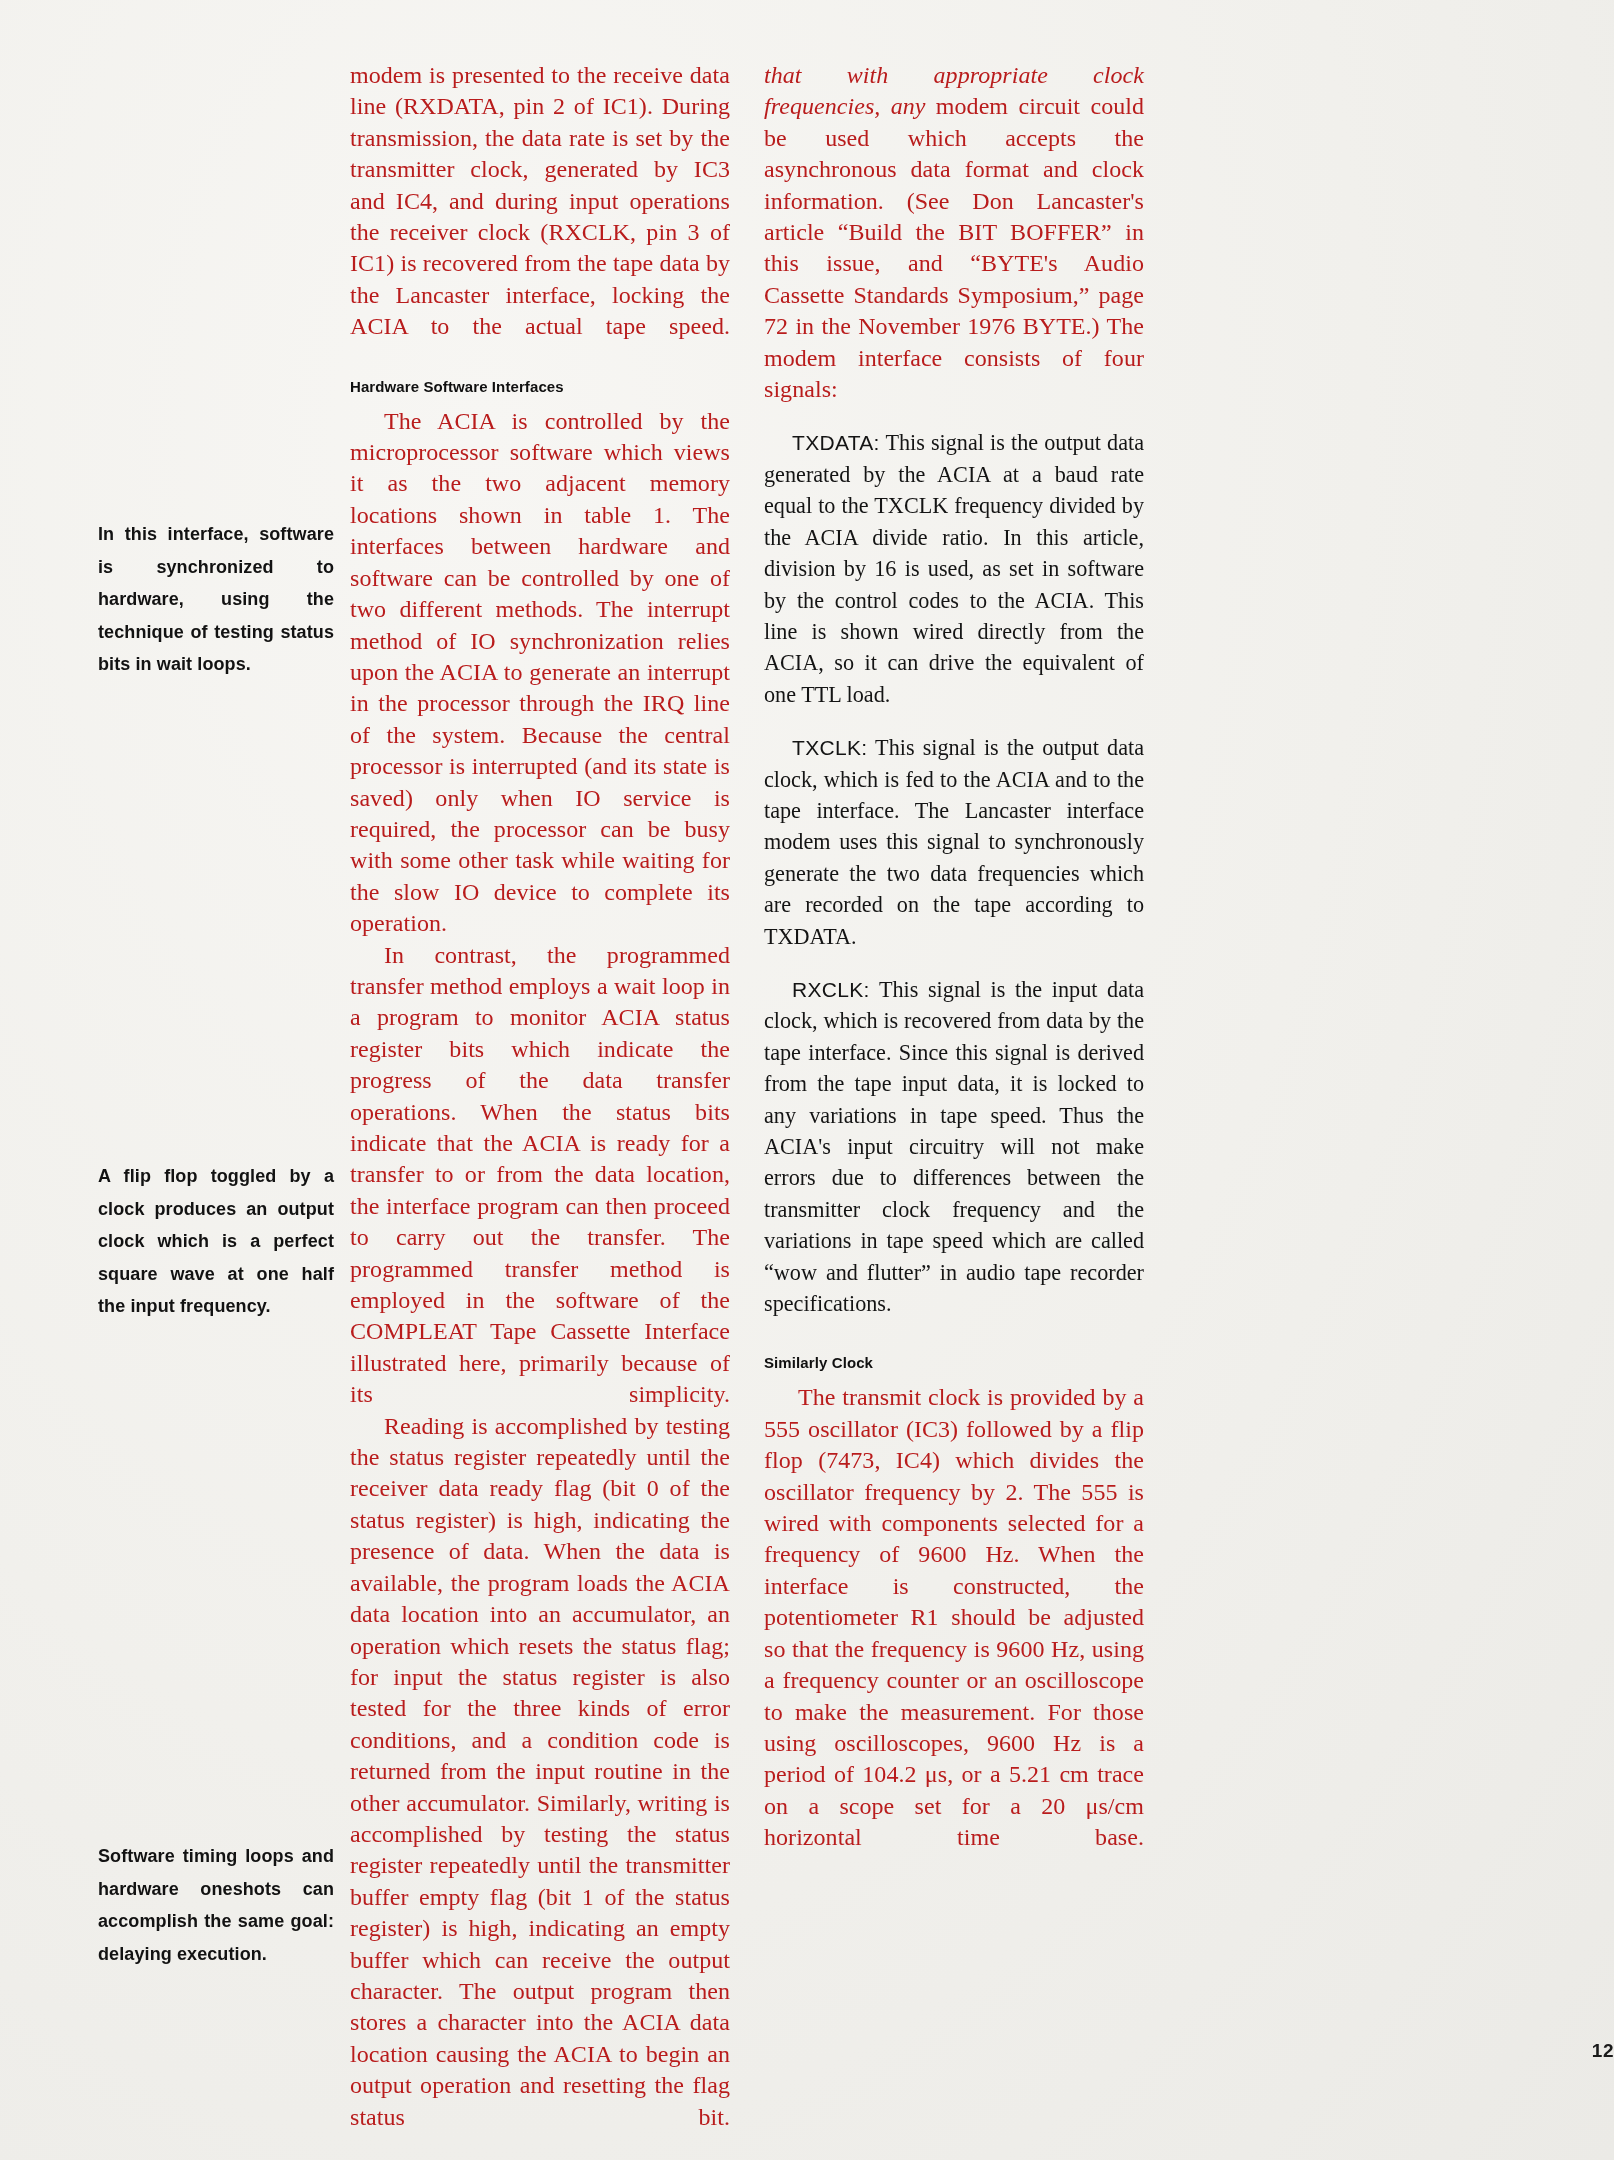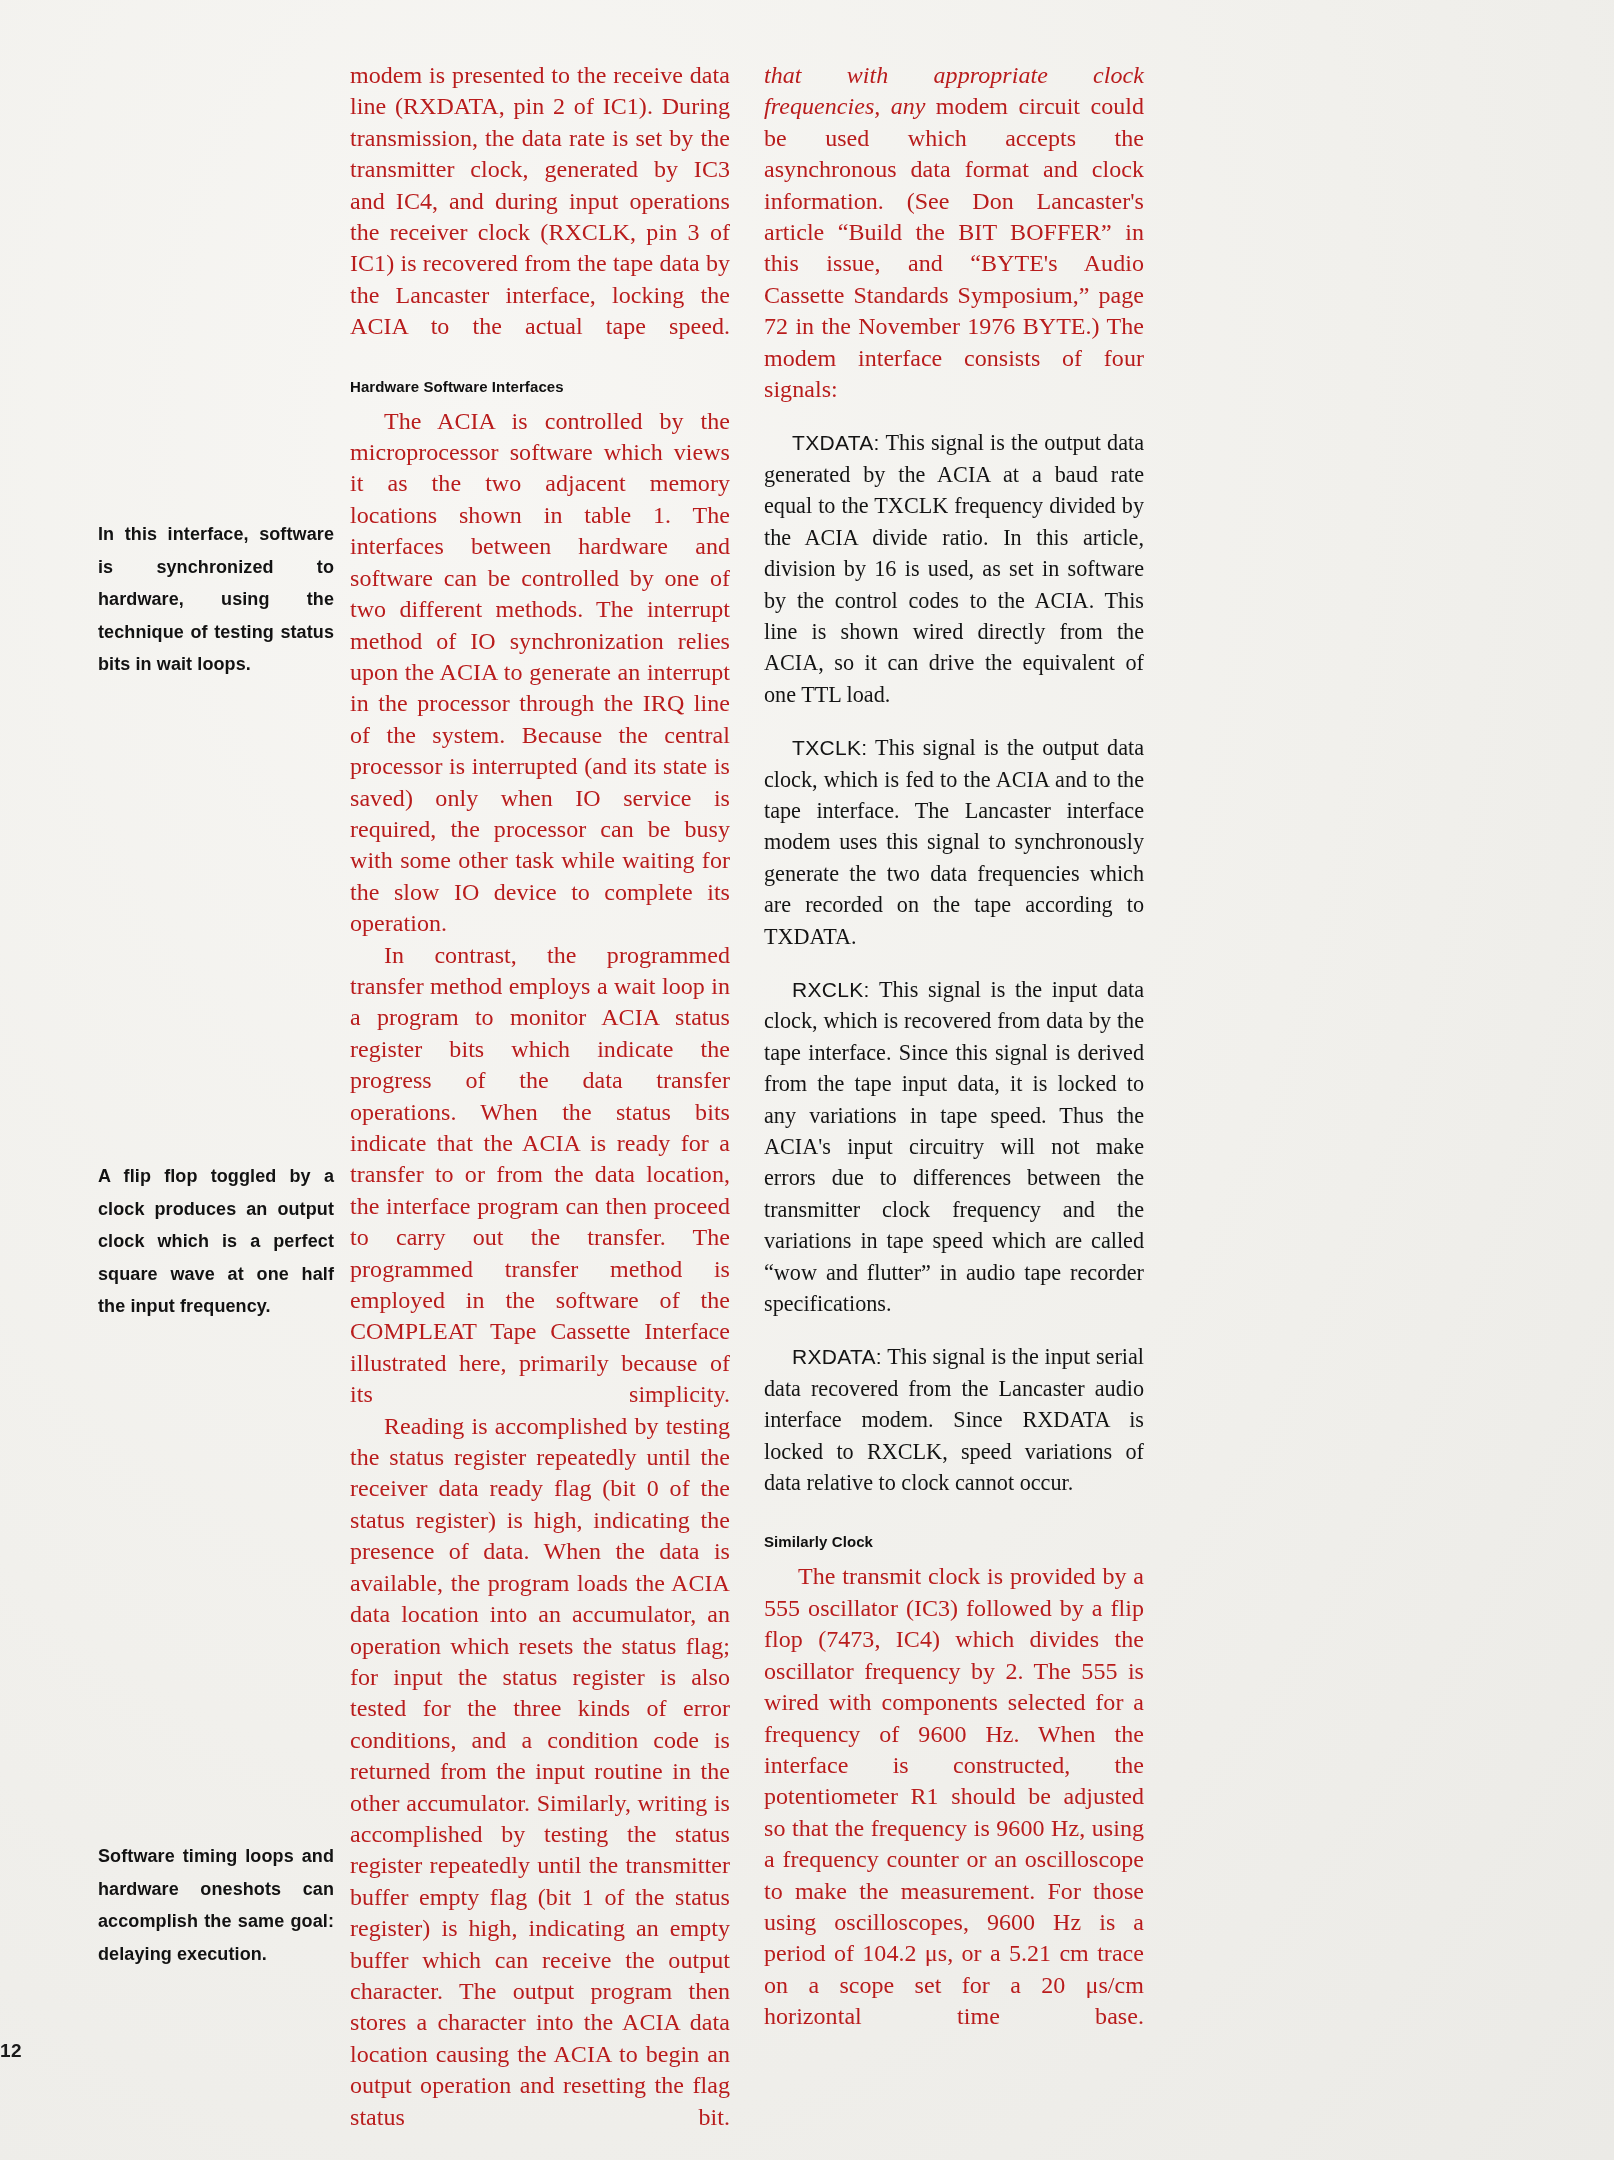--- a/index.html
+++ b/index.html
@@ -116,21 +116,21 @@
 
   .italic-lead {
     font-style: italic;
   }
 
   .folio {
     position: absolute;
     left: 0;
     right: 0;
     top: 2040px;
-    text-align: left;
+    text-align: right;
     font-family: "Liberation Sans", "DejaVu Sans", sans-serif;
     font-weight: bold;
     font-size: 19px;
     color: #1a1a1a;
     letter-spacing: 0.5px;
   }
 </style>
 </head>
 <body>
 
@@ -173,23 +173,20 @@
     </div>
 
     <div class="signal-block">
       <span class="sig-name">TXCLK:</span><span> This signal is the output data clock, which is fed to the ACIA and to the tape interface. The Lancaster interface modem uses this signal to synchronously generate the two data frequencies which are recorded on the tape according to TXDATA.</span>
     </div>
 
     <div class="signal-block">
       <span class="sig-name">RXCLK:</span><span> This signal is the input data clock, which is recovered from data by the tape interface. Since this signal is derived from the tape input data, it is locked to any variations in tape speed. Thus the ACIA's input circuitry will not make errors due to differences between the transmitter clock frequency and the variations in tape speed which are called “wow and flutter” in audio tape recorder specifications.</span>
     </div>
 
-    <div class="signal-block">
-      <span class="sig-name">RXDATA:</span><span> This signal is the input serial data recovered from the Lancaster audio interface modem. Since RXDATA is locked to RXCLK, speed variations of data relative to clock cannot occur.</span>
-    </div>
 
     <h3 class="sec-head">Similarly Clock</h3>
 
     <p class="indent full">The transmit clock is provided by a 555 oscillator (IC3) followed by a flip flop (7473, IC4) which divides the oscillator frequency by 2. The 555 is wired with components selected for a frequency of 9600 Hz. When the interface is constructed, the potentiometer R1 should be adjusted so that the frequency is 9600 Hz, using a frequency counter or an oscilloscope to make the measurement. For those using oscilloscopes, 9600 Hz is a period of 104.2 μs, or a 5.21 cm trace on a scope set for a 20 μs/cm horizontal time base.</p>
 
 
   </div>
 
 </div>
 

